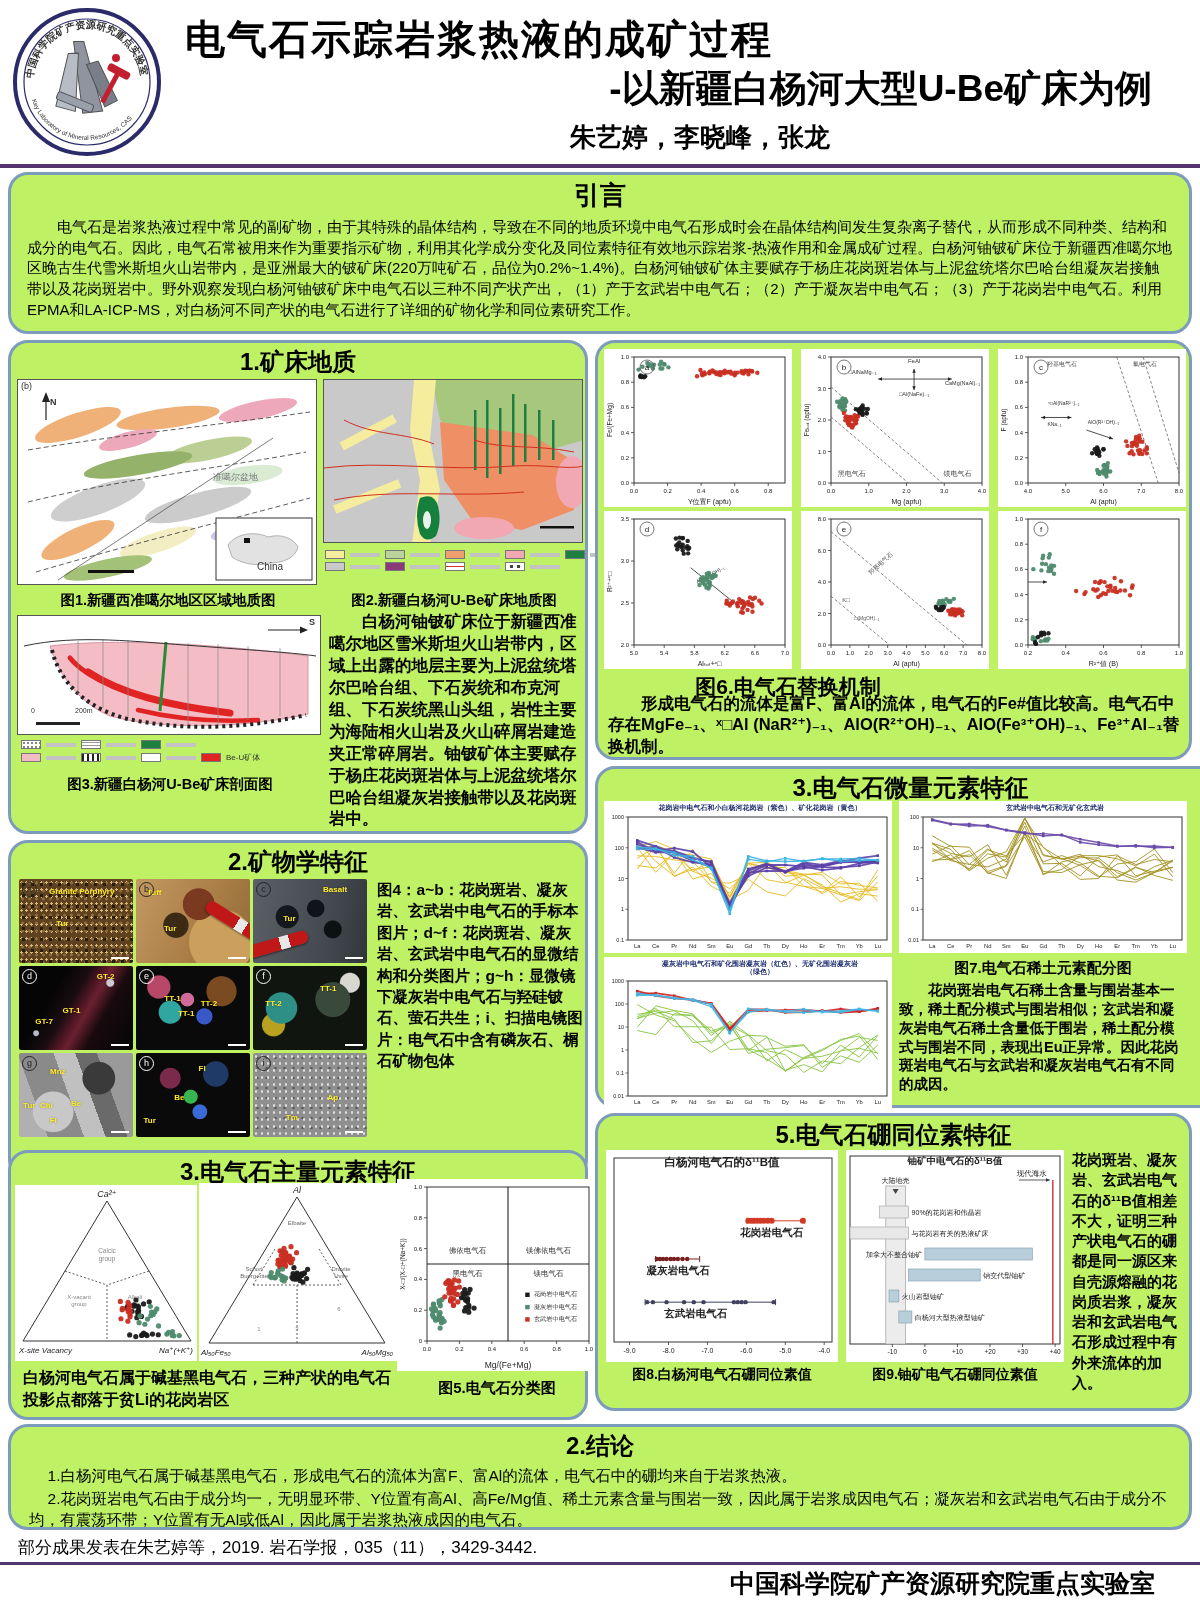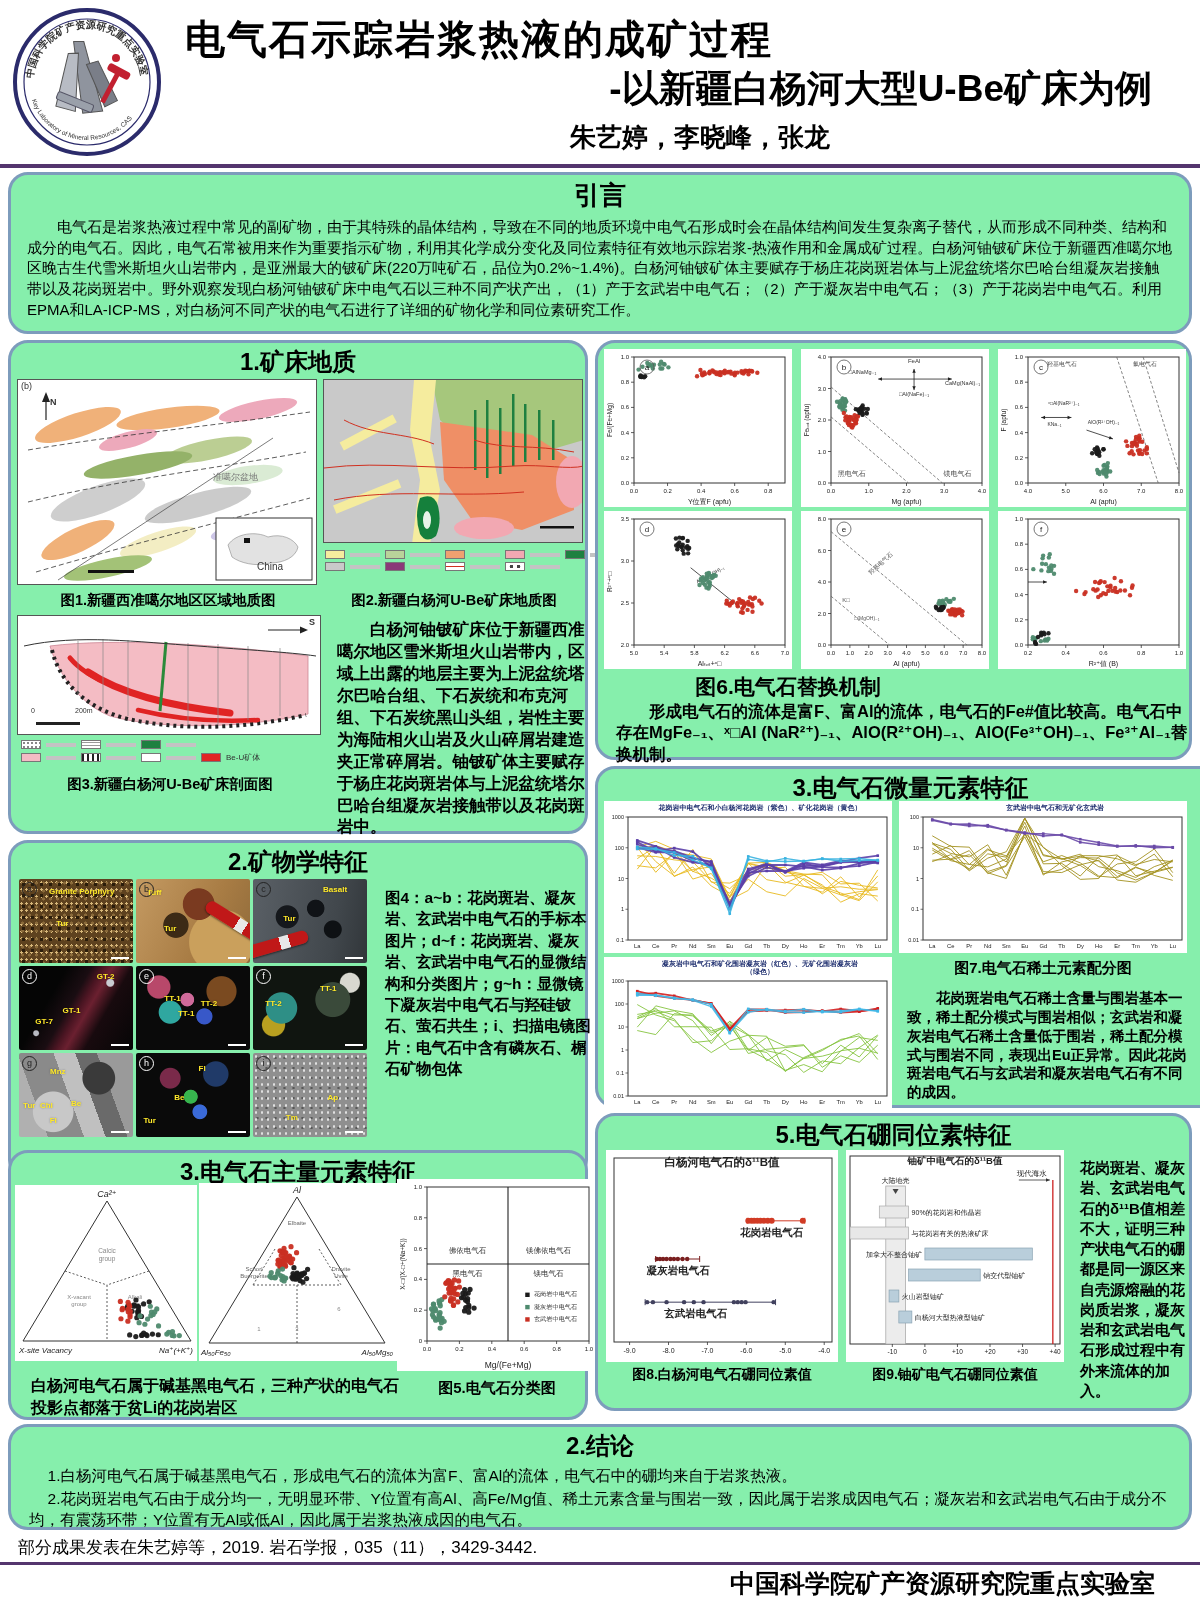--- a/index.html
+++ b/index.html
@@ -1,26 +1,26 @@
 <!DOCTYPE html>
 <html><head>
 <meta charset="utf-8">
 <style>
   html,body{margin:0;padding:0;background:#fff;}
   body{font-family:"Liberation Sans","DejaVu Sans",sans-serif;}
   .poster{position:relative;width:1200px;height:1600px;background:#fff;overflow:hidden;}
-  .box{position:absolute;border:3px solid #7d9cbc;border-radius:20px;background:#86efac;box-sizing:border-box;}
+  .box{position:absolute;border:3px solid #7d9cbc;border-radius:20px;background:#bef264;box-sizing:border-box;}
   .box h2{margin:3px 0 0;text-align:center;font-size:24px;font-weight:bold;color:#000;}
   .abs{position:absolute;}
   .t1{position:absolute;left:185px;top:12px;font-size:40px;font-weight:bold;letter-spacing:2px;color:#000;white-space:nowrap;}
   .t2{position:absolute;right:48px;top:64px;font-size:37px;font-weight:bold;color:#000;white-space:nowrap;}
   .authors{position:absolute;left:290px;top:120px;width:820px;text-align:center;font-size:26px;font-weight:bold;color:#000;}
   .hr-purple{position:absolute;left:0;width:1200px;background:#54356e;}
   .cap{position:absolute;text-align:center;font-weight:bold;font-size:14.5px;color:#000;}
-  .bodytext{position:absolute;margin:8px;color:#000;}
+  .bodytext{position:absolute;margin:0;color:#000;}
   .mapfig{position:absolute;}
   .mapfig svg{display:block;border:1px solid #555;box-sizing:border-box;background:#fff;}
   .mlbl{position:absolute;font-size:9px;color:#333;}
   .legrow{display:flex;gap:5px;align-items:center;margin-top:3px;}
   .sw{width:20px;height:9px;border:1px solid #777;box-sizing:border-box;background:#fff;flex:0 0 auto;}
   .tb{width:30px;height:4px;background:#c3c3c3;flex:0 0 auto;}
   .leg-lbl{font-size:8px;color:#333;white-space:nowrap;}
   .sw.dots{background:radial-gradient(circle,#888 .8px,transparent 1px) 0 0/4px 4px #fff;}
   .sw.hatch{background:repeating-linear-gradient(0deg,#fff 0 2px,#999 2px 3px);}
   .sw.ticks{background:repeating-linear-gradient(90deg,#222 0 2px,#fff 2px 5px);}

